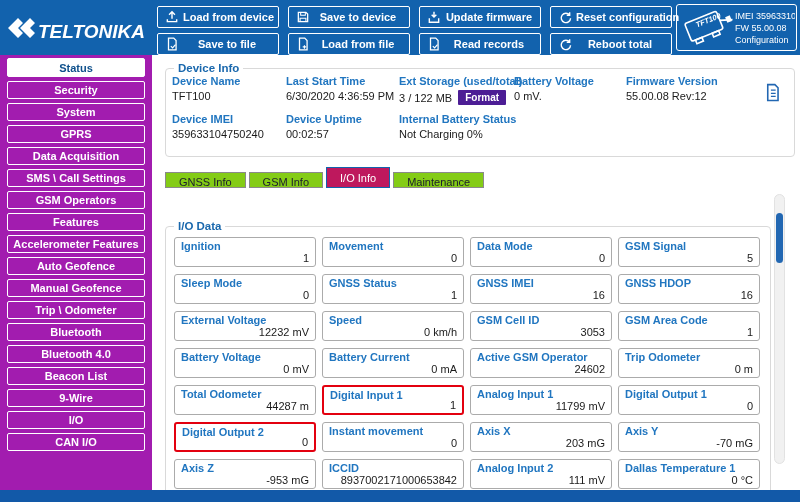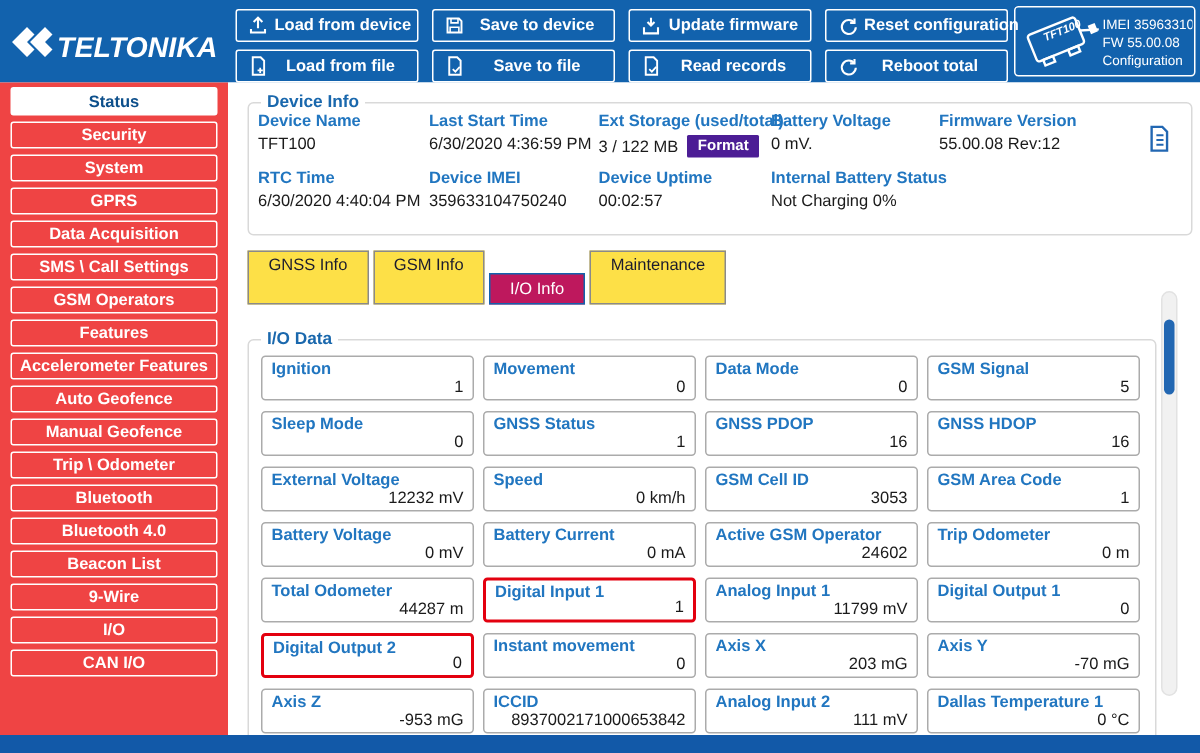--- a/index.html
+++ b/index.html
@@ -17,21 +17,21 @@
   .tb-btn .lbl { flex:1; text-align:center; white-space:nowrap; }
   .tb-btn .ico { display:inline-flex; width:14px; height:14px; }
   .tb-btn .ico svg { width:14px; height:14px; }
 
   .dev-badge { position:absolute; left:676px; top:4px; width:121px; height:47px;
                border:1px solid #ffffff; border-radius:3px; display:flex; align-items:center; overflow:hidden; }
   .dev-badge .pic { flex:0 0 58px; height:44px; }
   .dev-badge .txt { color:#ffffff; font-size:9px; line-height:12px; white-space:nowrap; overflow:hidden; width:60px; }
 
   
-  .sidebar { position:absolute; left:0; top:55px; width:152px; height:447px; background:#ef4444; padding-top:3px; }
+  .sidebar { position:absolute; left:0; top:55px; width:152px; height:447px; background:#a21caf; padding-top:3px; }
   .side-item { width:138px; height:18px; line-height:17px; margin:0 auto 4px auto; border:1px solid #ffffff;
                border-radius:2px; color:#ffffff; font-size:11px; font-weight:bold; text-align:center;
                cursor:pointer; white-space:nowrap; overflow:hidden; }
   .side-item.active { background:#ffffff; color:#0d4f8b; height:19px; line-height:18px; }
 
   
   .main { position:absolute; left:152px; top:55px; width:648px; height:435px; background:#ffffff; }
 
   fieldset { border:1px solid #d9d9d9; border-radius:4px; }
   legend { color:#1a68ad; font-weight:bold; font-size:11.5px; padding:0 4px; margin-left:8px; }
@@ -40,21 +40,21 @@
   .di-grid { display:grid; grid-template-columns:114px 113px 115px 112px 1fr; padding:1px 6px; row-gap:8px; }
   .di-label { color:#2176c0; font-weight:bold; font-size:11px; white-space:nowrap; }
   .di-value { color:#1a1a1a; font-size:11px; margin-top:3px; white-space:nowrap; }
   .fmt-btn { display:none; background:#4c1d95; color:#ffffff; font-size:10px; font-weight:bold;
              padding:2px 7px; margin-left:6px; border:none; border-radius:1px; cursor:pointer;
              font-family:inherit; vertical-align:1px; }
   .fmt-btn.show { display:inline-block; }
   .doc-icon { position:absolute; right:12px; top:8px; color:#2267b2; }
 
   .tabs { position:absolute; left:13px; top:112px; display:flex; gap:3px; align-items:flex-end; }
-  .tab { height:36px; line-height:19px; padding:0 13px; background:#fde047; border:1px solid #8a8a8a;
+  .tab { height:16px; line-height:19px; padding:0 13px; background:#84cc16; border:1px solid #8a8a8a;
          color:#1b1b2e; font-size:11px; cursor:pointer; white-space:nowrap; }
   .tab.active { background:#be185d; border-color:#1262ad; color:#ffffff; height:21px; line-height:21px; }
 
   .io-box { position:absolute; left:13px; top:136px; width:606px; height:286px;margin-top:29px; }
   .io-grid { display:grid; grid-template-columns:repeat(4,142px); gap:7px 6px; padding:5px 8px; }
   .cell { height:30px; border:1px solid #ababab; border-radius:3px; position:relative; background:#fff; }
   .cell .lb { position:absolute; top:2px; left:6px; color:#2176c0; font-size:11px; font-weight:bold; white-space:nowrap; }
   .cell .vl { position:absolute; bottom:2px; right:6px; color:#1a1a1a; font-size:11px; white-space:nowrap; }
   .cell.hl { border:2px solid #e3000f; }
 
@@ -120,34 +120,34 @@
               <path d="M20 9 a8 8 0 1 0 1.5 5"></path>
             </svg>
           </span>
           <span class="lbl">Reset configuration</span>
         </button>
 
         <button class="tb-btn">
           <span class="ico">
             <svg viewBox="0 0 24 24" fill="none" stroke="currentColor" stroke-width="2.2">
               <path d="M6 2 h9 l4 4 v16 H6 z"></path>
-              <path d="M14.5 14 v6 M11.5 17 h6" stroke-width="2"></path>
-            </svg>
-          </span>
-          <span class="lbl">Load from file</span>
+              <path d="M10 15.5 l3 3 5 -5.5" stroke-width="2"></path>
+            </svg>
+          </span>
+          <span class="lbl">Save to file</span>
         </button>
 
         <button class="tb-btn">
           <span class="ico">
             <svg viewBox="0 0 24 24" fill="none" stroke="currentColor" stroke-width="2.2">
               <path d="M6 2 h9 l4 4 v16 H6 z"></path>
-              <path d="M10 15.5 l3 3 5 -5.5" stroke-width="2"></path>
-            </svg>
-          </span>
-          <span class="lbl">Save to file</span>
+              <path d="M14.5 14 v6 M11.5 17 h6" stroke-width="2"></path>
+            </svg>
+          </span>
+          <span class="lbl">Load from file</span>
         </button>
 
         <button class="tb-btn">
           <span class="ico">
             <svg viewBox="0 0 24 24" fill="none" stroke="currentColor" stroke-width="2.2">
               <path d="M6 2 h9 l4 4 v16 H6 z"></path>
               <path d="M10 15.5 l3 3 5 -5.5" stroke-width="2"></path>
             </svg>
           </span>
           <span class="lbl">Read records</span>
@@ -295,26 +295,20 @@
             </div>
           </div>
 
           <div class="di-field">
             <div class="di-label">Firmware Version</div>
             <div class="di-value">
               <span>55.00.08 Rev:12</span>
             </div>
           </div>
 
-          <div class="di-field">
-            <div class="di-label">RTC Time</div>
-            <div class="di-value">
-              <span>6/30/2020 4:40:04 PM</span>
-            </div>
-          </div>
 
           <div class="di-field">
             <div class="di-label">Device IMEI</div>
             <div class="di-value">
               <span>359633104750240</span>
             </div>
           </div>
 
           <div class="di-field">
             <div class="di-label">Device Uptime</div>
@@ -385,21 +379,21 @@
             <span class="lb">Sleep Mode</span>
             <span class="vl">0</span>
           </div>
 
           <div class="cell">
             <span class="lb">GNSS Status</span>
             <span class="vl">1</span>
           </div>
 
           <div class="cell">
-            <span class="lb">GNSS PDOP</span>
+            <span class="lb">GNSS IMEI</span>
             <span class="vl">16</span>
           </div>
 
           <div class="cell">
             <span class="lb">GNSS HDOP</span>
             <span class="vl">16</span>
           </div>
 
           <div class="cell">
             <span class="lb">External Voltage</span>

